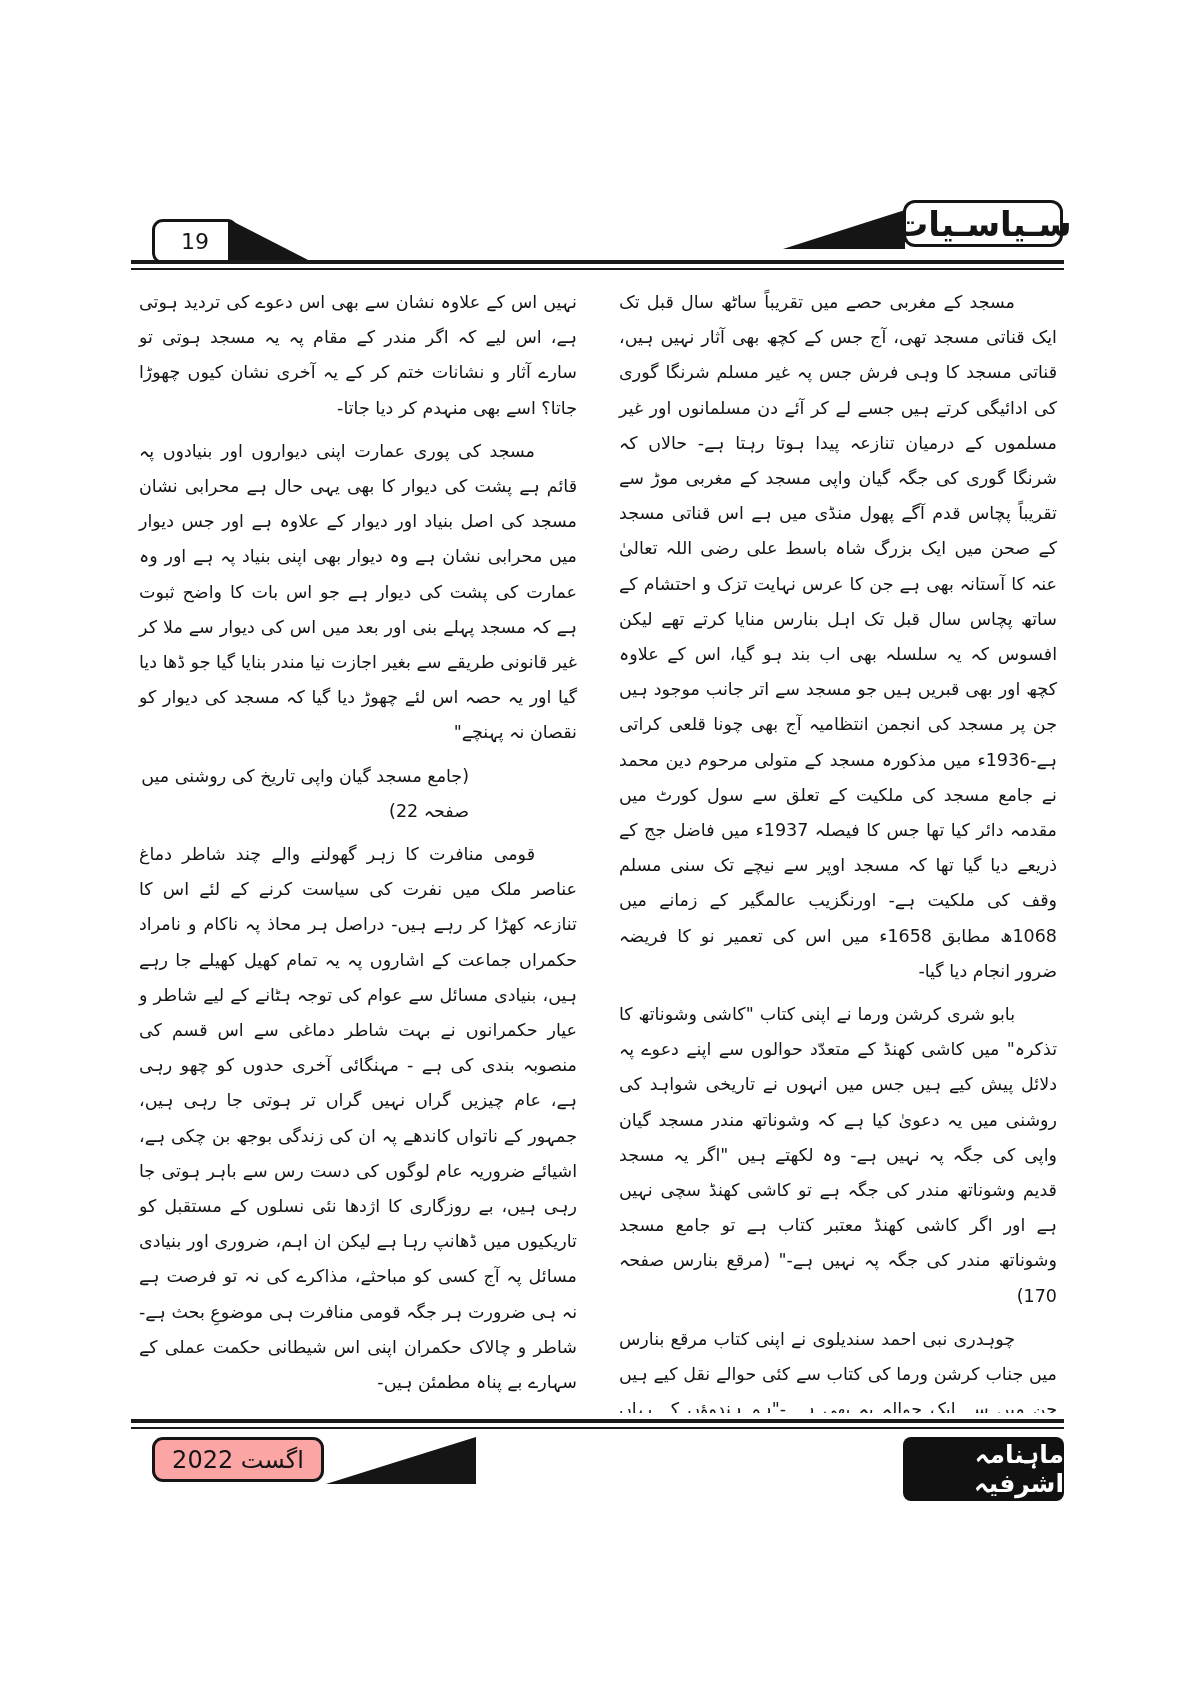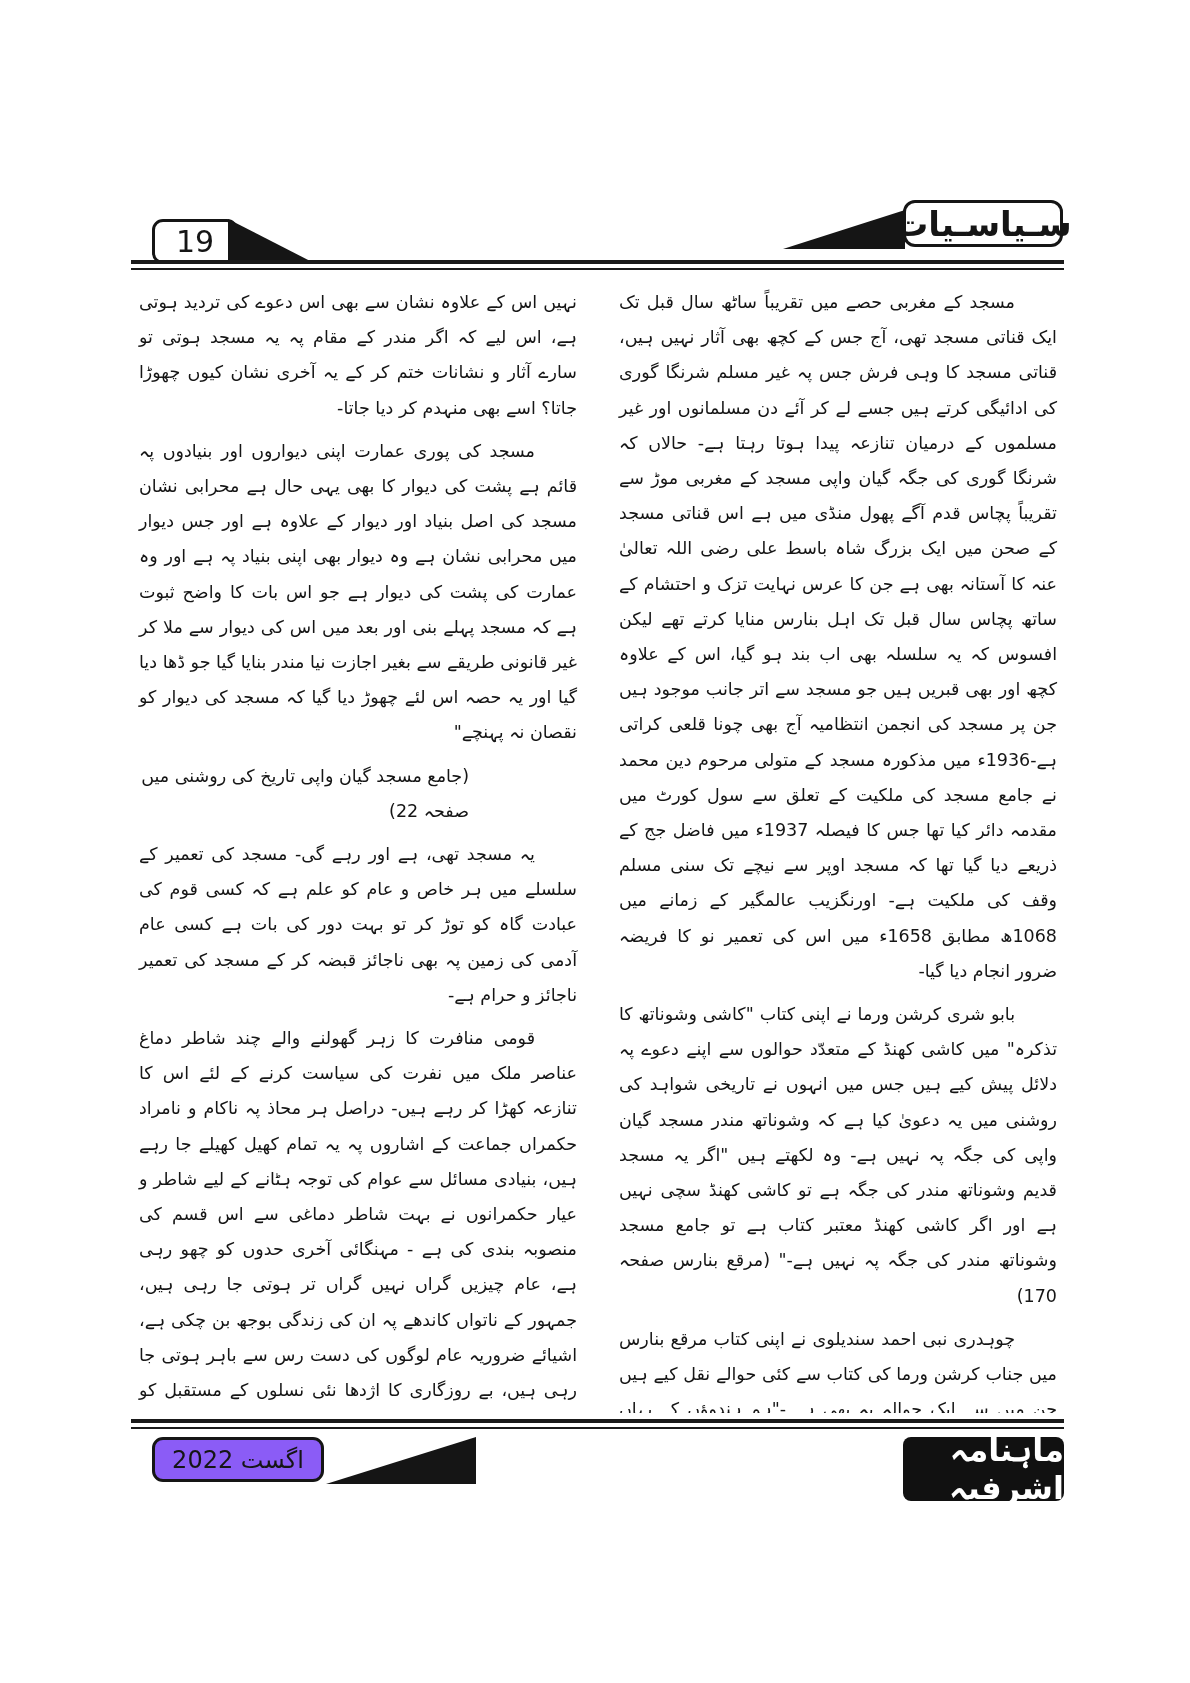--- a/index.html
+++ b/index.html
@@ -24,21 +24,21 @@
   }
   .hdr-tri-right {
     position:absolute; top:210px; left:783px; width:122px; height:39px;
     background:#151515;
     clip-path:polygon(100% 0, 100% 100%, 0 100%);
   }
   .hdr-page-box {
     position:absolute; top:219px; left:152px; width:86px; height:45px;
     border:3px solid #151515; border-radius:11px;
     display:flex; align-items:center; justify-content:center;
-    font-size:30px; background:#fff;
+    font-size:22px; background:#fff;
   }
   .hdr-tri-left {
     position:absolute; top:219px; left:228px; width:88px; height:45px;
     background:#151515;
     clip-path:polygon(0 0, 100% 100%, 0 100%);
   }
   .rule-double {
     position:absolute; left:131px; width:933px; height:10px;
     border-top:4px solid #1a1a1a; border-bottom:2px solid #1a1a1a;
   }
@@ -58,32 +58,32 @@
     overflow:hidden;
   }
   .col p { margin:8px; }
   .col p.ind { text-indent:42px; }
   .col p.cite { padding-right:108px; text-align:right; }
   
   .ftr-date-box {
     position:absolute; top:1437px; left:152px; width:172px; height:45px;
     border:3px solid #151515; border-radius:11px;
     display:flex; align-items:center; justify-content:center;
-    font-size:24px; background:#8b5cf6;
+    font-size:24px; background:#fca5a5;
   }
   .ftr-tri {
     position:absolute; top:1437px; left:326px; width:150px; height:47px;
     background:#151515;
     clip-path:polygon(100% 0, 100% 100%, 0 100%);
   }
   .ftr-brand-box {
     position:absolute; top:1437px; left:903px; width:161px; height:64px;
     background:#111; color:#fff; border-radius:8px;
     display:flex; align-items:center; justify-content:center;
-    font-size:32px; font-weight:bold;
+    font-size:25px; font-weight:bold;
   }
 </style>
 </head>
 <body>
 
 <div class="page">
 
   <div class="hdr-section-box">
     <span>سـیاسـیات</span>
   </div>
@@ -98,21 +98,20 @@
     <div class="col">
       <p class="ind">مسجد کے مغربی حصے میں تقریباً ساٹھ سال قبل تک ایک قناتی مسجد تھی، آج جس کے کچھ بھی آثار نہیں ہیں، قناتی مسجد کا وہی فرش جس پہ غیر مسلم شرنگا گوری کی ادائیگی کرتے ہیں جسے لے کر آئے دن مسلمانوں اور غیر مسلموں کے درمیان تنازعہ پیدا ہوتا رہتا ہے- حالاں کہ شرنگا گوری کی جگہ گیان واپی مسجد کے مغربی موڑ سے تقریباً پچاس قدم آگے پھول منڈی میں ہے اس قناتی مسجد کے صحن میں ایک بزرگ شاہ باسط علی رضی اللہ تعالیٰ عنہ کا آستانہ بھی ہے جن کا عرس نہایت تزک و احتشام کے ساتھ پچاس سال قبل تک اہل بنارس منایا کرتے تھے لیکن افسوس کہ یہ سلسلہ بھی اب بند ہو گیا، اس کے علاوہ کچھ اور بھی قبریں ہیں جو مسجد سے اتر جانب موجود ہیں جن پر مسجد کی انجمن انتظامیہ آج بھی چونا قلعی کراتی ہے-1936ء میں مذکورہ مسجد کے متولی مرحوم دین محمد نے جامع مسجد کی ملکیت کے تعلق سے سول کورٹ میں مقدمہ دائر کیا تھا جس کا فیصلہ 1937ء میں فاضل جج کے ذریعے دیا گیا تھا کہ مسجد اوپر سے نیچے تک سنی مسلم وقف کی ملکیت ہے- اورنگزیب عالمگیر کے زمانے میں 1068ھ مطابق 1658ء میں اس کی تعمیر نو کا فریضہ ضرور انجام دیا گیا-</p>
       <p class="ind">بابو شری کرشن ورما نے اپنی کتاب "کاشی وشوناتھ کا تذکرہ" میں کاشی کھنڈ کے متعدّد حوالوں سے اپنے دعوے پہ دلائل پیش کیے ہیں جس میں انہوں نے تاریخی شواہد کی روشنی میں یہ دعویٰ کیا ہے کہ وشوناتھ مندر مسجد گیان واپی کی جگہ پہ نہیں ہے- وہ لکھتے ہیں "اگر یہ مسجد قدیم وشوناتھ مندر کی جگہ ہے تو کاشی کھنڈ سچی نہیں ہے اور اگر کاشی کھنڈ معتبر کتاب ہے تو جامع مسجد وشوناتھ مندر کی جگہ پہ نہیں ہے-" (مرقع بنارس صفحہ 170)</p>
       <p class="ind">چوہدری نبی احمد سندیلوی نے اپنی کتاب مرقع بنارس میں جناب کرشن ورما کی کتاب سے کئی حوالے نقل کیے ہیں جن میں سے ایک حوالہ یہ بھی ہے -"ہم ہندوؤں کے یہاں "پوران گرنتھ" سب سے زیادہ پرانی تاریخ ہے اور ان پرانوں میں اسکندر پوران سب سے زیادہ پرانی اور سچی تاریخ ہے افسوس کہ اس پرانی تاریخ کے ہوتے ہوئے ہمیں مندر کا پتہ نہیں لگا اور ہم مسجد گیان واپی کو ہی پرانا مندر سمجھے ہوئے ہیں-"</p>
 
     </div>
     <div class="col">
       <p>نہیں اس کے علاوہ نشان سے بھی اس دعوے کی تردید ہوتی ہے، اس لیے کہ اگر مندر کے مقام پہ یہ مسجد ہوتی تو سارے آثار و نشانات ختم کر کے یہ آخری نشان کیوں چھوڑا جاتا؟ اسے بھی منہدم کر دیا جاتا-</p>
       <p class="ind">مسجد کی پوری عمارت اپنی دیواروں اور بنیادوں پہ قائم ہے پشت کی دیوار کا بھی یہی حال ہے محرابی نشان مسجد کی اصل بنیاد اور دیوار کے علاوہ ہے اور جس دیوار میں محرابی نشان ہے وہ دیوار بھی اپنی بنیاد پہ ہے اور وہ عمارت کی پشت کی دیوار ہے جو اس بات کا واضح ثبوت ہے کہ مسجد پہلے بنی اور بعد میں اس کی دیوار سے ملا کر غیر قانونی طریقے سے بغیر اجازت نیا مندر بنایا گیا جو ڈھا دیا گیا اور یہ حصہ اس لئے چھوڑ دیا گیا کہ مسجد کی دیوار کو نقصان نہ پہنچے"</p>
       <p class="cite">(جامع مسجد گیان واپی تاریخ کی روشنی میں صفحہ 22)</p>
-      <p class="ind">یہ مسجد تھی، ہے اور رہے گی- مسجد کی تعمیر کے سلسلے میں ہر خاص و عام کو علم ہے کہ کسی قوم کی عبادت گاہ کو توڑ کر تو بہت دور کی بات ہے کسی عام آدمی کی زمین پہ بھی ناجائز قبضہ کر کے مسجد کی تعمیر ناجائز و حرام ہے-</p>
       <p class="ind">قومی منافرت کا زہر گھولنے والے چند شاطر دماغ عناصر ملک میں نفرت کی سیاست کرنے کے لئے اس کا تنازعہ کھڑا کر رہے ہیں- دراصل ہر محاذ پہ ناکام و نامراد حکمراں جماعت کے اشاروں پہ یہ تمام کھیل کھیلے جا رہے ہیں، بنیادی مسائل سے عوام کی توجہ ہٹانے کے لیے شاطر و عیار حکمرانوں نے بہت شاطر دماغی سے اس قسم کی منصوبہ بندی کی ہے - مہنگائی آخری حدوں کو چھو رہی ہے، عام چیزیں گراں نہیں گراں تر ہوتی جا رہی ہیں، جمہور کے ناتواں کاندھے پہ ان کی زندگی بوجھ بن چکی ہے، اشیائے ضروریہ عام لوگوں کی دست رس سے باہر ہوتی جا رہی ہیں، بے روزگاری کا اژدھا نئی نسلوں کے مستقبل کو تاریکیوں میں ڈھانپ رہا ہے لیکن ان اہم، ضروری اور بنیادی مسائل پہ آج کسی کو مباحثے، مذاکرے کی نہ تو فرصت ہے نہ ہی ضرورت ہر جگہ قومی منافرت ہی موضوعِ بحث ہے- شاطر و چالاک حکمران اپنی اس شیطانی حکمت عملی کے سہارے بے پناہ مطمئن ہیں-</p>
 
     </div>
   </div>
 
   <div class="rule-double rule-bottom"></div>
   <div class="ftr-date-box">
     <span>اگست 2022</span>
   </div>
   <div class="ftr-tri"></div>

